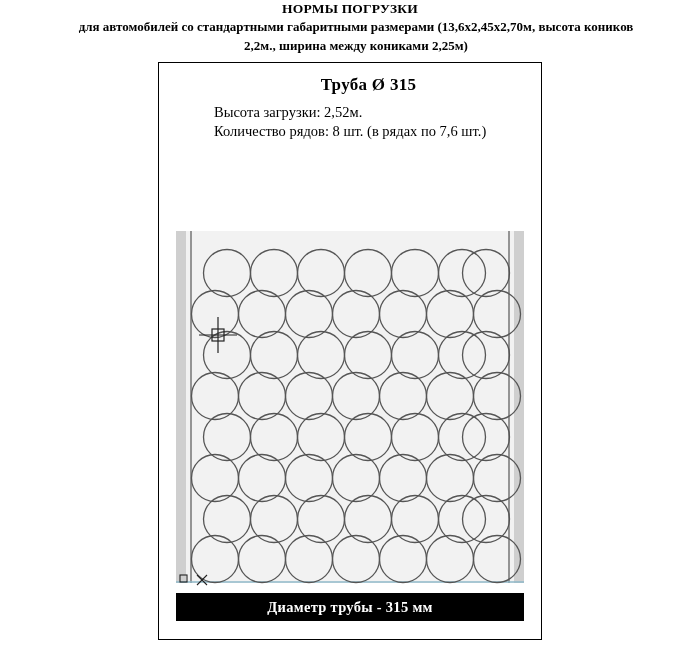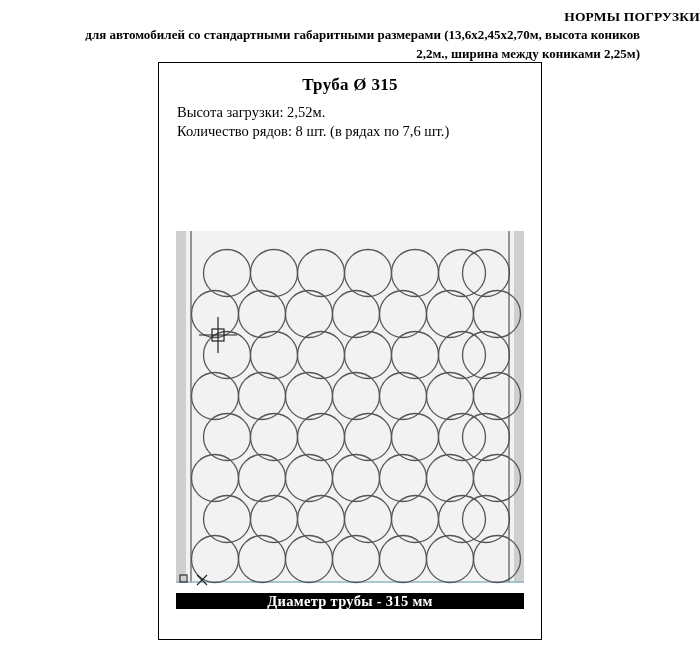--- a/index.html
+++ b/index.html
@@ -12,22 +12,22 @@
     height: 656px;
     font-family: "Liberation Serif", serif;
     color: #000000;
     position: relative;
     overflow: hidden;
   }
 
   
   .header {
     width: 700px;
-    padding-top: 8px;
-    text-align: right;
+    padding-top: 0;
+    text-align: center;
   }
   .header .h-title {
     font-size: 13.5px;
     font-weight: bold;
     letter-spacing: 0.2px;
     line-height: 17px;
   }
   .header .h-sub {
     font-size: 13px;
     font-weight: bold;
@@ -39,20 +39,21 @@
   
   .frame {
     position: absolute;
     left: 158px;
     top: 62px;
     width: 384px;
     height: 578px;
     border: 1px solid #000000;
     box-sizing: border-box;
     background: #ffffff;
+    padding-left: 37px;
   }
 
   
   .spec-title {
     text-align: center;
     font-size: 17px;
     font-weight: bold;
     margin-top: 12px;
     letter-spacing: 0.3px;
   }
@@ -82,21 +83,21 @@
   .drawing svg {
     display: block;
   }
 
   
   .caption-bar {
     position: absolute;
     left: 17px;
     top: 530px;
     width: 348px;
-    height: 16px;
+    height: 28px;
     background: #000000;
     color: #ffffff;
     display: flex;
     align-items: center;
     justify-content: center;
   }
   .caption-bar span {
     font-size: 14.5px;
     font-weight: bold;
     letter-spacing: 0.3px;

